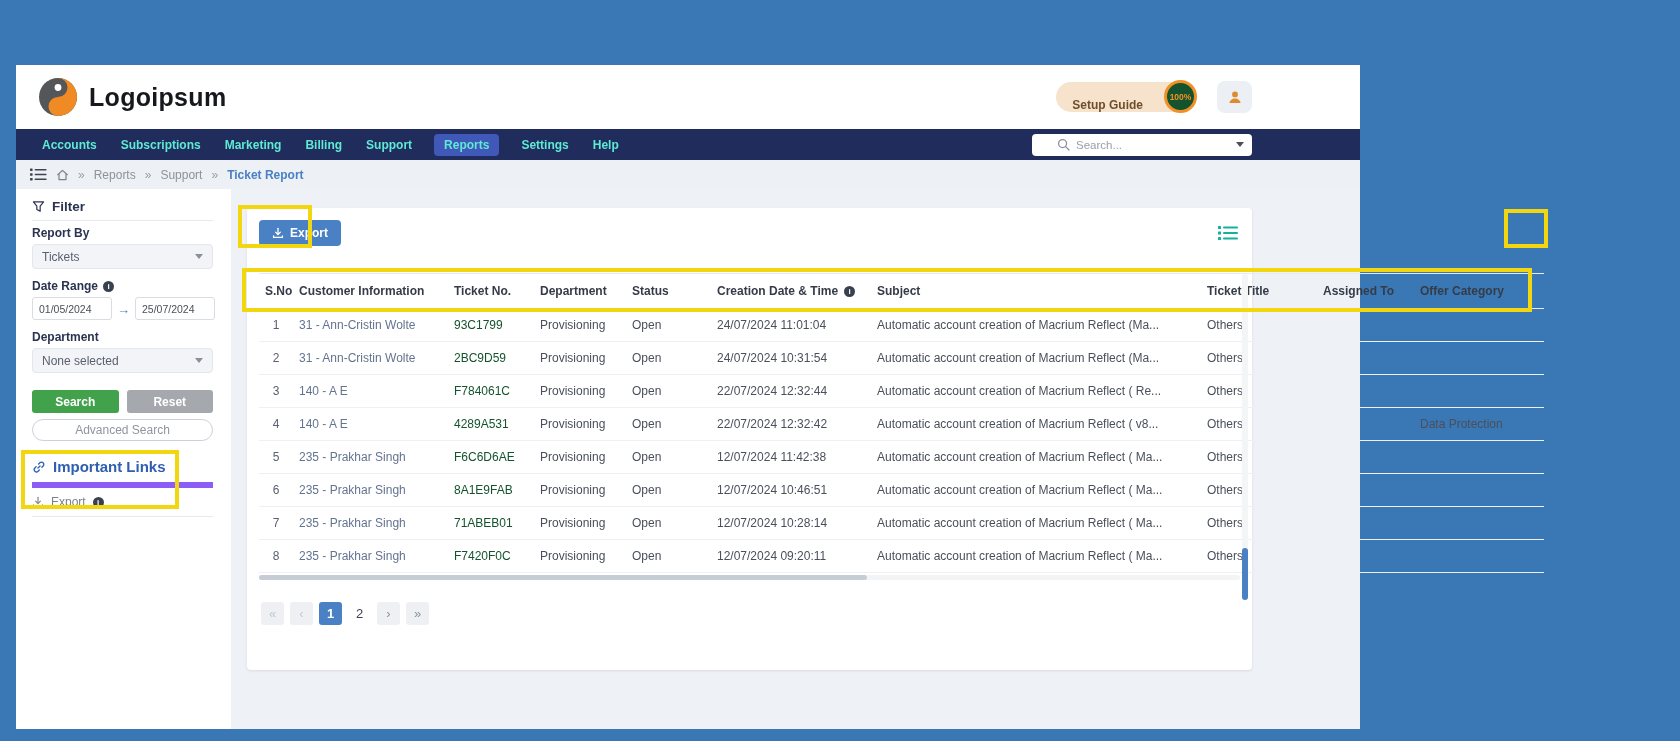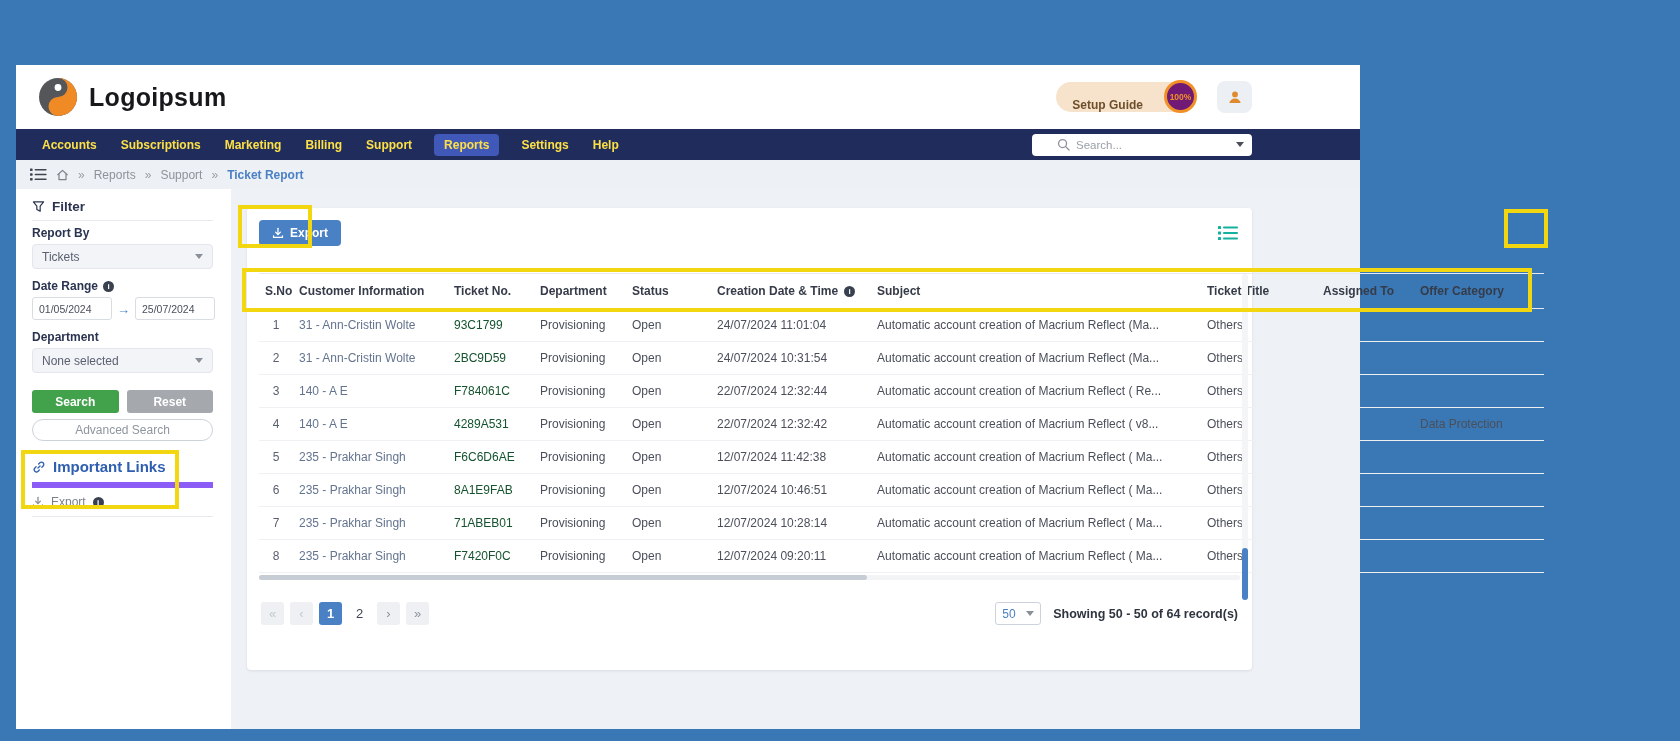--- a/index.html
+++ b/index.html
@@ -9,26 +9,26 @@
 
   .canvas { position:relative; width:1680px; height:741px; background:#3a78b5; overflow:hidden; }
   .app { position:absolute; left:16px; top:65px; width:1344px; height:664px; background:#fff; display:flex; flex-direction:column; }
 
   
   .topbar { height:64px; background:#fff; display:flex; align-items:center; padding-left:22px; flex:0 0 auto; }
   .logo { display:flex; align-items:center; gap:11px; cursor:pointer; }
   .logo-text { font-size:25px; font-weight:bold; color:#17181c; letter-spacing:.3px; }
   .topbar-right { margin-left:auto; margin-right:108px; display:flex; align-items:center; gap:28px; }
   .setup-pill { position:relative; background:#f7e3cb; border-radius:16px; height:30px; display:flex; align-items:flex-end; padding:0 46px 0 16px; font-size:12px; font-weight:bold; color:#6e4f2c; cursor:pointer; }
-  .setup-badge { position:absolute; right:-8px; top:-2px; width:33px; height:33px; background:#701a75; border:3px solid #f09027; border-radius:50%; display:flex; align-items:center; justify-content:center; font-size:8.5px; font-weight:bold; color:#f09027; }
+  .setup-badge { position:absolute; right:-8px; top:-2px; width:33px; height:33px; background:#14532d; border:3px solid #f09027; border-radius:50%; display:flex; align-items:center; justify-content:center; font-size:8.5px; font-weight:bold; color:#f09027; }
   .avatar { width:35px; height:32px; background:#eceff3; border-radius:8px; display:flex; align-items:center; justify-content:center; cursor:pointer; }
 
   
   .navbar { height:31px; background:#202c5c; display:flex; align-items:center; padding-left:24px; gap:20px; flex:0 0 auto; }
-  .nav-item { color:#fde047; font-size:12px; font-weight:bold; cursor:pointer; padding:4px 2px; white-space:nowrap; }
+  .nav-item { color:#5eead4; font-size:12px; font-weight:bold; cursor:pointer; padding:4px 2px; white-space:nowrap; }
   .nav-item.active { background:#4058b8; border-radius:4px; padding:4px 10px; }
   .nav-search { margin-left:auto; margin-right:108px; width:220px; height:22px; background:#fff; border-radius:4px; display:flex; align-items:center; padding:0 25px; gap:6px; }
   .nav-search input { border:none; outline:none; flex:1; font-size:11.5px; color:#444; background:transparent; }
   .nav-search input::placeholder { color:#9aa0a8; }
 
   
   .breadcrumb { height:29px; background:#edf0f4; display:flex; align-items:center; padding:0 14px; gap:9px; font-size:12px; flex:0 0 auto; }
   .crumb-sep { color:#9aa0a8; }
   .crumb { color:#8d929b; cursor:pointer; }
   .crumb.active { color:#4a80c4; font-weight:bold; cursor:default; }
@@ -437,27 +437,20 @@
             <div class="pager">
               <div class="pg-btn pg-disabled">«</div>
               <div class="pg-btn pg-disabled">‹</div>
               <span style="display:flex;gap:6px">
                   <div class="pg-btn pg-page active">1</div>
                   <div class="pg-btn pg-page">2</div>
                 </span>
               <div class="pg-btn pg-nav">›</div>
               <div class="pg-btn pg-nav">»</div>
             </div>
-            <div class="pager-right">
-              <div class="size-select">
-                <span>50</span>
-                <span class="caret"></span>
-              </div>
-              <span class="showing">Showing 50 - 50 of 64 record(s)</span>
-            </div>
           </div>
 
           <div class="vscroll">
             <div class="vscroll-thumb"></div>
           </div>
 
         </div>
       </div>
     </div>
   </div>

